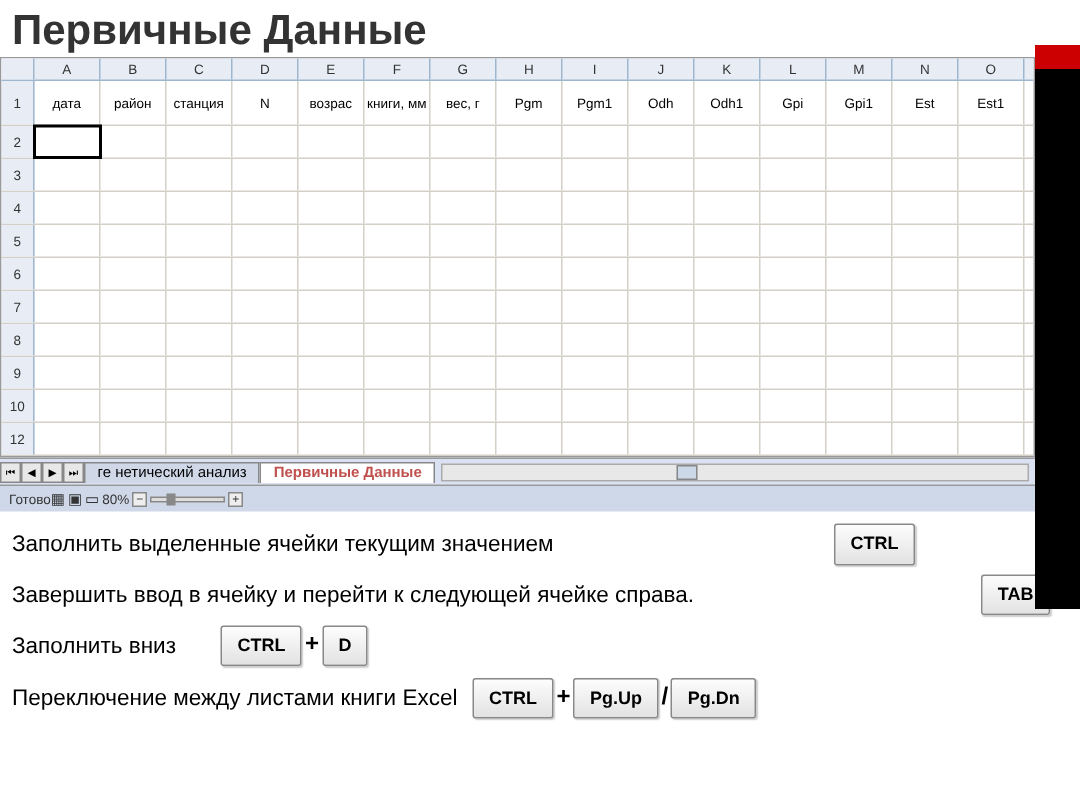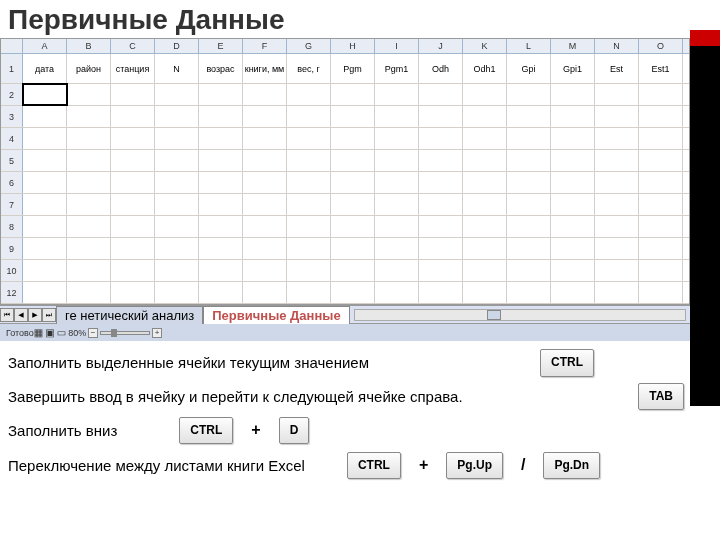--- a/index.html
+++ b/index.html
@@ -14,32 +14,32 @@
 .row-hdr-spacer { width:22px; border-right:1px solid #9eb6ce; background:#e8edf5; }
 .col-h { width:44px; text-align:center; padding:2px 0; border-right:1px solid #9eb6ce; color:#333; font-size:9px; }
 .data-row { display:flex; border-bottom:1px solid #d4d0c8; height:22px; }
 .data-row.header-row { height:30px; }
 .row-num { width:22px; text-align:center; background:#e8edf5; border-right:1px solid #9eb6ce; font-size:9px; color:#333; display:flex; align-items:center; justify-content:center; }
 .cell { width:44px; border-right:1px solid #d4d0c8; font-size:9px; text-align:center; display:flex; align-items:center; justify-content:center; overflow:hidden; color:#000; }
 .cell.selected { outline:2px solid #000; outline-offset:-1px; background:#fff; }
 .sheet-tabs { display:flex; align-items:center; background:#d9e1f2; border-top:1px solid #999; height:18px; font-size:10px; }
 .tab-nav { display:flex; gap:0; }
 .tab-nav-btn { width:14px; height:14px; background:#e8e8e8; border:1px solid #888; font-size:7px; display:flex; align-items:center; justify-content:center; cursor:pointer; }
-.tab { padding:1px 8px; background:#d0d8e8; border:1px solid #888; border-bottom:none; font-size:13px; cursor:pointer; }
+.tab { padding:1px 8px; background:#d0d8e8; border:1px solid #888; border-bottom:none; font-size:10px; cursor:pointer; }
 .tab.active { background:#fff; font-weight:bold; color:#c0504d; }
 .hscroll { flex:1; display:flex; align-items:center; padding:0 4px; }
 .hscroll-track { flex:1; height:12px; background:#e8e8e8; border:1px solid #aaa; position:relative; }
 .hscroll-thumb { position:absolute; top:0; left:40%; width:14px; height:10px; background:#ccd8e8; border:1px solid #888; }
 .status-bar { display:flex; align-items:center; justify-content:flex-start; background:#cfd8e8; border-top:1px solid #999; height:18px; font-size:9px; padding:0 6px; color:#333; }
 .zoom-ctrl { display:flex; align-items:center; gap:2px; }
 .zoom-btn { width:10px; height:10px; border:1px solid #888; background:#eee; font-size:8px; display:flex; align-items:center; justify-content:center; }
 .zoom-slider { width:50px; height:4px; background:#ddd; border:1px solid #888; position:relative; }
 .zoom-slider-thumb { position:absolute; top:-3px; left:20%; width:6px; height:8px; background:#888; }
 .instructions { padding:8px 0 0 8px; font-size:15px; line-height:1.8; color:#000; }
-.inst-row { display:flex; align-items:center; flex-wrap:wrap; gap:16px; margin-bottom:6px; }
+.inst-row { display:flex; align-items:center; flex-wrap:wrap; gap:0; margin-bottom:6px; }
 .key { display:inline-block; border:1px solid #888; background:linear-gradient(#fdfdfd,#e2e2e2); padding:2px 10px; font-weight:bold; font-size:12px; border-radius:2px; box-shadow:1px 1px 1px rgba(0,0,0,0.2); }
 .plus, .slash { font-weight:bold; font-size:16px; padding:0 2px; }
 .fill-gap { flex:1; }
 </style>
 </head>
 <body>
 
 <div class="title-bar">
   <h1>Первичные Данные</h1>
 </div>

